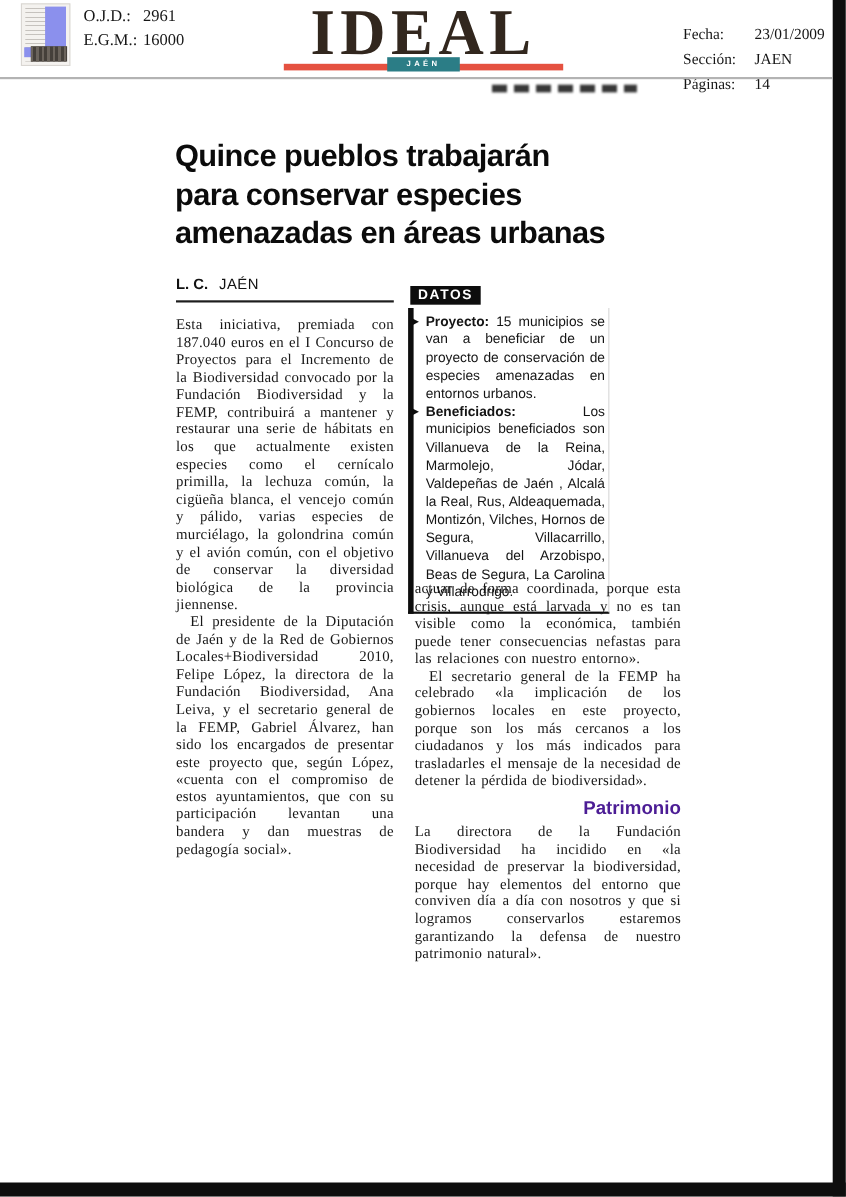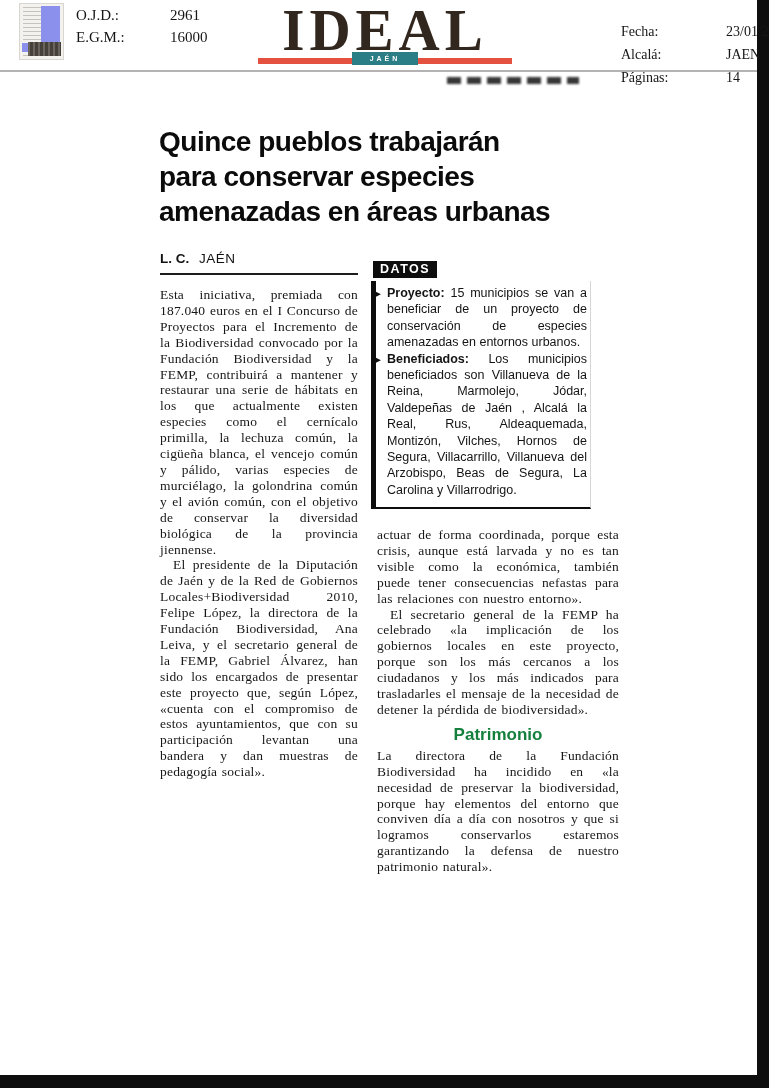--- a/index.html
+++ b/index.html
@@ -14,21 +14,21 @@
   
   .thumb { left:19px; top:3px; width:45px; height:57px; background:#f4f2ef; border:1px solid #d9d6d2; }
   .thumb-lines { position:absolute; left:3px; top:3px; right:3px; bottom:3px;
                  background:repeating-linear-gradient(180deg,#b6b2ad 0 1px, transparent 1px 4px); opacity:.75; }
   .thumb-blue  { position:absolute; right:3px; top:2px; width:19px; height:37px; background:#8b90ed; }
   .thumb-blue2 { position:absolute; left:2px; top:39px; width:8px; height:9px; background:#8b90ed; }
   .thumb-dark  { position:absolute; left:8px; bottom:3px; width:33px; height:14px; background:#45403a;
                  background-image:repeating-linear-gradient(90deg,#6b645c 0 2px, transparent 2px 5px); }
 
   .ojd { left:76px; top:6px; font-size:15px; line-height:19px; }
-  .row { display:flex; margin-bottom:3px;gap:40px; }
+  .row { display:flex; margin-bottom:3px; }
   .ojd .lbl { width:54px; }
 
   .logo-wrap { left:257px; top:2px; width:256px; height:63px; text-align:center; }
   .logo-text { display:block; font-family:"Liberation Serif", serif; font-weight:bold; font-size:57px;
                line-height:54px; letter-spacing:5px; color:#32271e; transform:scaleY(1.04); transform-origin:top; }
   .logo-redbar { position:absolute; left:1px; right:1px; bottom:1px; height:6px; background:#e55140; }
   .logo-teal { position:absolute; left:50%; transform:translateX(-50%); bottom:0; width:66px; height:13px;
                background:#2b7d86; color:#fff; font-family:"Liberation Sans", sans-serif; font-size:7px;
                font-weight:bold; letter-spacing:3px; line-height:13px; text-align:center; }
 
@@ -49,23 +49,23 @@
   .byline .author { font-weight:bold; }
   .byline .place { margin-left:6px; letter-spacing:.5px; }
   .byline-rule { left:160px; top:273px; width:198px; height:2px; background:#1d1d1d; }
 
   .bodycol { text-align:justify; font-size:13.5px; line-height:15.9px; letter-spacing:.2px;
              word-spacing:1px; color:#171717; }
   .col1 { left:160px; top:287px; width:198px; }
   .col2 { left:377px; top:527px; width:242px; }
   .bodycol p + p { text-indent:13px; }
   .subhead { font-family:"Liberation Sans", sans-serif; font-weight:bold; font-size:17px;
-             margin:9px 0 5px; text-align:center; letter-spacing:0; color:#15803d; }
+             margin:9px 0 5px; text-align:right; letter-spacing:0; color:#4c1d95; }
 
-  .datos { left:371px; top:259px; width:220px; font-family:"Liberation Sans", sans-serif; }
+  .datos { left:371px; top:259px; width:183px; font-family:"Liberation Sans", sans-serif; }
   .datos-label { display:inline-block; margin-left:2px; background:#0d0d0d; color:#ffffff;
                  font-weight:bold; font-size:12.5px; letter-spacing:1.5px; padding:1px 7px 2px; }
   .datos-body { margin-top:3px; border-left:5px solid #0d0d0d; border-bottom:2px solid #0d0d0d;
                 border-right:1px solid #d6d6d6; padding:4px 3px 9px 11px; }
   .datos-item { position:relative; font-size:12.5px; line-height:16.4px; color:#141414; text-align:justify; }
   .datos-item .lead { font-weight:bold; }
   .datos-arrow { position:absolute; left:-14px; top:1px; font-size:10px; color:#0d0d0d; }
 </style>
 </head>
 <body>
@@ -98,21 +98,21 @@
     <div class="logo-redbar"></div>
     <div class="logo-teal">JAÉN</div>
   </div>
 
   <div class="abs meta">
     <div class="row">
       <span class="lbl">Fecha:</span>
       <span>23/01/2009</span>
     </div>
     <div class="row">
-      <span class="lbl">Alcalá:</span>
+      <span class="lbl">Sección:</span>
       <span>JAEN</span>
     </div>
     <div class="row">
       <span class="lbl">Páginas:</span>
       <span>14</span>
     </div>
   </div>
 
   <div class="abs header-rule"></div>
   <div class="abs smudge"></div>

